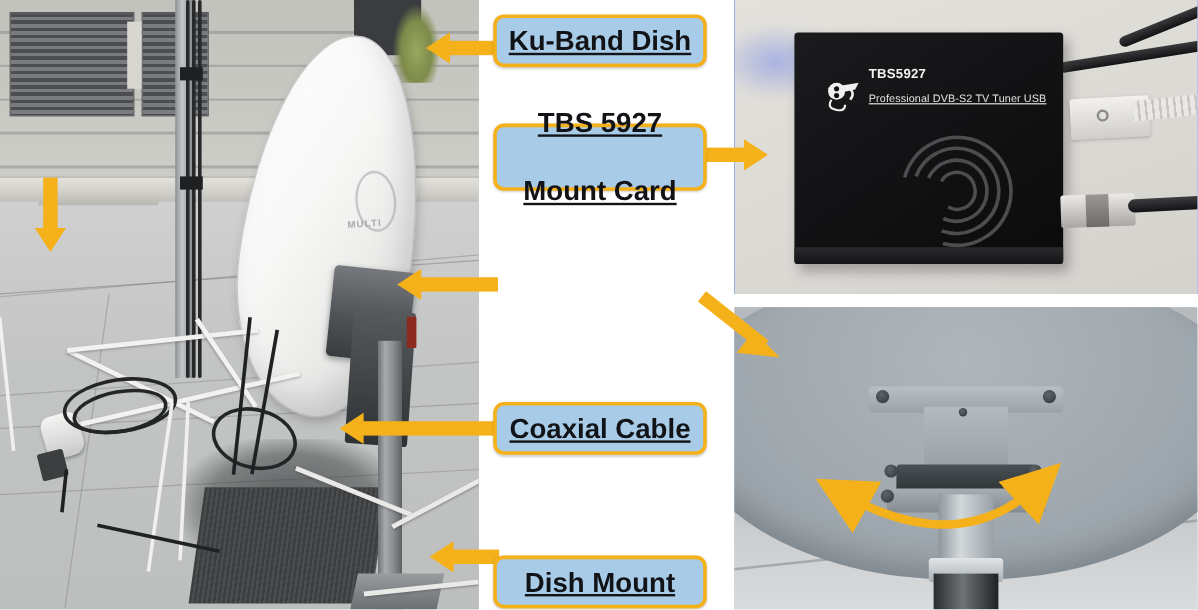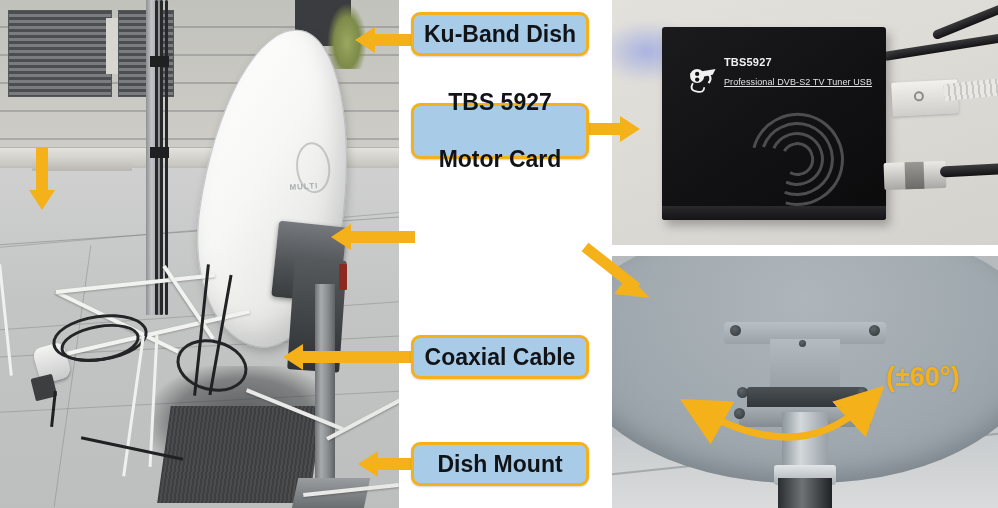--- a/index.html
+++ b/index.html
@@ -190,21 +190,21 @@
 
   
   .label {
     position:absolute; background:#A8CBE8;
     border:3px solid #F5B11A; border-radius:9px;
     display:flex; align-items:center; justify-content:center;
     color:#111317; font-weight:bold; line-height:1.08;
     text-align:center; z-index:30;
     box-shadow:0 1px 2px rgba(0,0,0,.18);
   }
-  .label span { display:block; white-space:nowrap; }
+  .label span { display:block; white-space:nowrap;text-decoration:underline; }
 
   .arrow { position:absolute; z-index:25; }
   .arrow-shaft { position:absolute; background:#F5B11A; }
   .arrow-head { position:absolute; width:0; height:0; }
 
   svg.ovl { position:absolute; left:0; top:0; width:998px; height:508px;
             z-index:26; pointer-events:none; }
 </style>
 </head>
 <body>
@@ -343,21 +343,20 @@
         <path d="M0,0 L7,3.5 L0,7 Z" fill="#F5B11A"></path>
       </marker>
     </defs>
 
     <path d="M703,412 Q800,466 865,404" stroke="#F5B11A" stroke-width="7" fill="none" marker-start="url(#ahb)" marker-end="url(#ah)"></path>
 
     <path d="M585,247 L637,288" stroke="#F5B11A" stroke-width="11" fill="none" stroke-linecap="butt"></path>
     <path d="M650,298 L614,294 L628,276 Z" fill="#F5B11A"></path>
   </svg>
 
-  <div class="br-angle" style="position:absolute;left:886px;top:362px;z-index:27;">(±60°)</div>
 
   <div class="arrow" style="left:29px;top:148px;width:26px;height:62px;">
     <div class="arrow-shaft" style="left:7px;top:0;width:12px;height:44px;"></div>
     <div class="arrow-head" style="left:0;top:42px;border-left:13px solid transparent;border-right:13px solid transparent;border-top:20px solid #F5B11A;"></div>
   </div>
 
   <div class="arrow" style="left:355px;top:27px;width:58px;height:26px;">
     <div class="arrow-shaft" style="left:16px;top:7px;width:44px;height:12px;"></div>
     <div class="arrow-head" style="left:0;top:0;border-top:13px solid transparent;border-bottom:13px solid transparent;border-right:20px solid #F5B11A;"></div>
   </div>
@@ -382,25 +381,25 @@
     <div class="arrow-head" style="left:0;top:0;border-top:13px solid transparent;border-bottom:13px solid transparent;border-right:20px solid #F5B11A;"></div>
   </div>
 
 
   <div class="label" style="left:411px;top:12px;width:178px;height:44px;font-size:23px;">
     <span>Ku-Band Dish</span>
   </div>
 
   <div class="label" style="left:411px;top:103px;width:178px;height:56px;font-size:23px;flex-direction:column;gap:32px;">
     <span>TBS 5927</span>
-    <span>Motor Card</span>
+    <span>Mount Card</span>
   </div>
 
 
   <div class="label" style="left:411px;top:335px;width:178px;height:44px;font-size:23px;">
     <span>Coaxial Cable</span>
   </div>
 
-  <div class="label" style="left:411px;top:442px;width:178px;height:44px;font-size:23px;">
+  <div class="label" style="left:411px;top:463px;width:178px;height:44px;font-size:23px;">
     <span>Dish Mount</span>
   </div>
 
 </div>
 
 </body></html>

